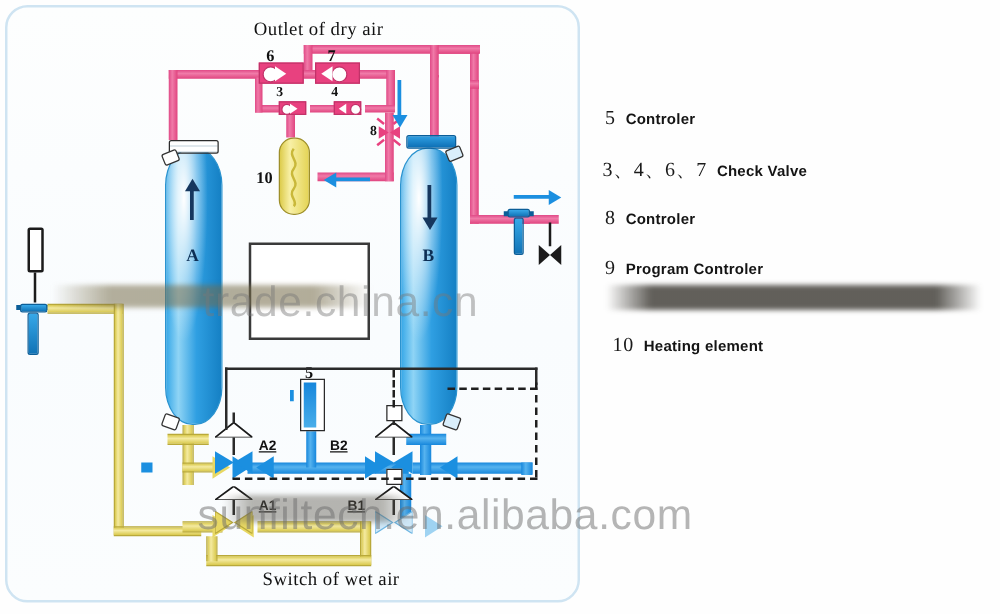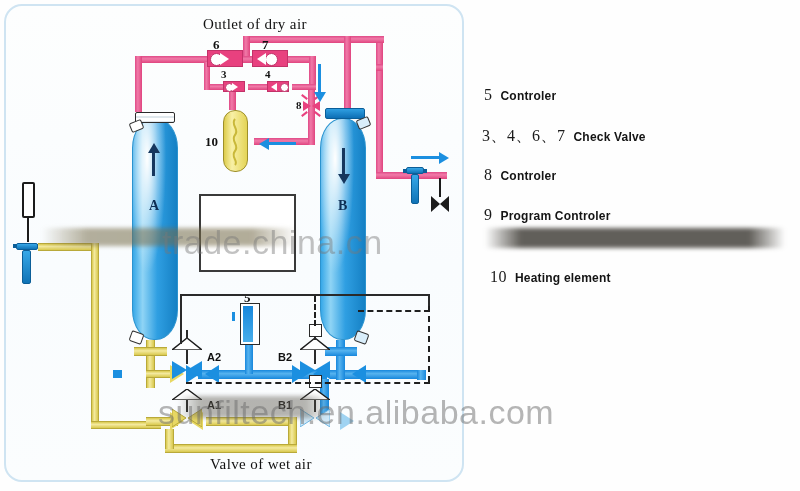--- a/index.html
+++ b/index.html
@@ -28,21 +28,21 @@
     position:absolute;font-family:"Liberation Serif", serif;
     font-size:13px;color:#111;font-weight:600;white-space:nowrap;
   }
   .num-label.small{font-size:11px;}
   .tower-letter{
     position:absolute;font-family:"Liberation Serif", serif;
     font-size:14px;font-weight:700;color:#0d2f55;
   }
   .valve-tag{
     position:absolute;font-family:"Liberation Sans", sans-serif;
-    font-size:11px;font-weight:700;color:#111;white-space:nowrap;
+    font-size:11px;font-weight:700;color:#111;white-space:nowrap;text-decoration:underline;
   }
 
   
   .legend{position:absolute;left:478px;top:0px;width:320px;height:290px;}
   .legend-row{position:absolute;white-space:nowrap;}
   .legend-key{
     font-family:"Liberation Serif", serif;font-size:16px;color:#1a1a1a;
     letter-spacing:.5px;
   }
   .legend-desc{
@@ -344,21 +344,21 @@
   </div>
   <div class="stem" style="left:314px;top:348px;width:2px;height:16px;"></div>
   <div style="position:absolute;left:300px;top:338px;width:30px;height:12px;">
     <svg width="30" height="12" style="position:absolute;left:0;top:0;">
         <path d="M0 12 L15 0 L30 12" fill="#ffffff" stroke="#1b1b1b" stroke-width="1.4"></path>
         <line x1="0" y1="12" x2="30" y2="12" stroke="#1b1b1b" stroke-width="1.4"></line>
       </svg>
   </div>
   <div class="actuator-box" style="left:309px;top:324px;width:13px;height:13px;"></div>
   <div class="stem" style="left:314px;top:336px;width:2px;height:4px;"></div>
-  <div class="valve-tag" style="left:278px;top:351px;">B2</div>
+  <div class="valve-tag" style="left:264px;top:351px;">B2</div>
 
   <div style="position:absolute;left:172px;top:409px;width:30px;height:18px;">
     <svg width="30" height="18" style="position:absolute;left:0;top:0;">
       <path d="M0 0 L14 9 L0 18 Z" fill="#e8d863" stroke="#b9a93a" stroke-width="1"></path>
       <path d="M30 0 L16 9 L30 18 Z" fill="#e8d863" stroke="#b9a93a" stroke-width="1"></path>
     </svg>
   </div>
   <div class="stem" style="left:186px;top:398px;width:2px;height:14px;"></div>
   <div style="position:absolute;left:172px;top:389px;width:30px;height:11px;">
     <svg width="30" height="11" style="position:absolute;left:0;top:0;">
@@ -388,21 +388,21 @@
   <div class="pipe blk" style="left:180px;top:294px;width:250px;height:2px;"></div>
   <div class="pipe blk" style="left:428px;top:294px;width:2px;height:14px;"></div>
 
   <div class="dash-v" style="left:428px;top:306px;height:76px;"></div>
   <div class="dash-h" style="left:186px;top:382px;width:244px;"></div>
   <div class="dash-h" style="left:358px;top:310px;width:72px;"></div>
   <div class="dash-v" style="left:314px;top:296px;height:30px;"></div>
 
   <div style="position:absolute;left:113px;top:370px;width:9px;height:8px;background:#1b8fe0;"></div>
 
-  <div class="serif-label" style="left:210px;top:456px;">Valve of wet air</div>
+  <div class="serif-label" style="left:210px;top:456px;">Switch of wet air</div>
 
   <div class="legend">
     <div class="legend-row" style="left:6px;top:86px;">
       <span class="legend-key">5</span><span class="legend-desc">Controler</span>
     </div>
     <div class="legend-row" style="left:4px;top:126px;">
       <span class="legend-key">3、4、6、7</span><span class="legend-desc">Check Valve</span>
     </div>
     <div class="legend-row" style="left:6px;top:166px;">
       <span class="legend-key">8</span><span class="legend-desc">Controler</span>

